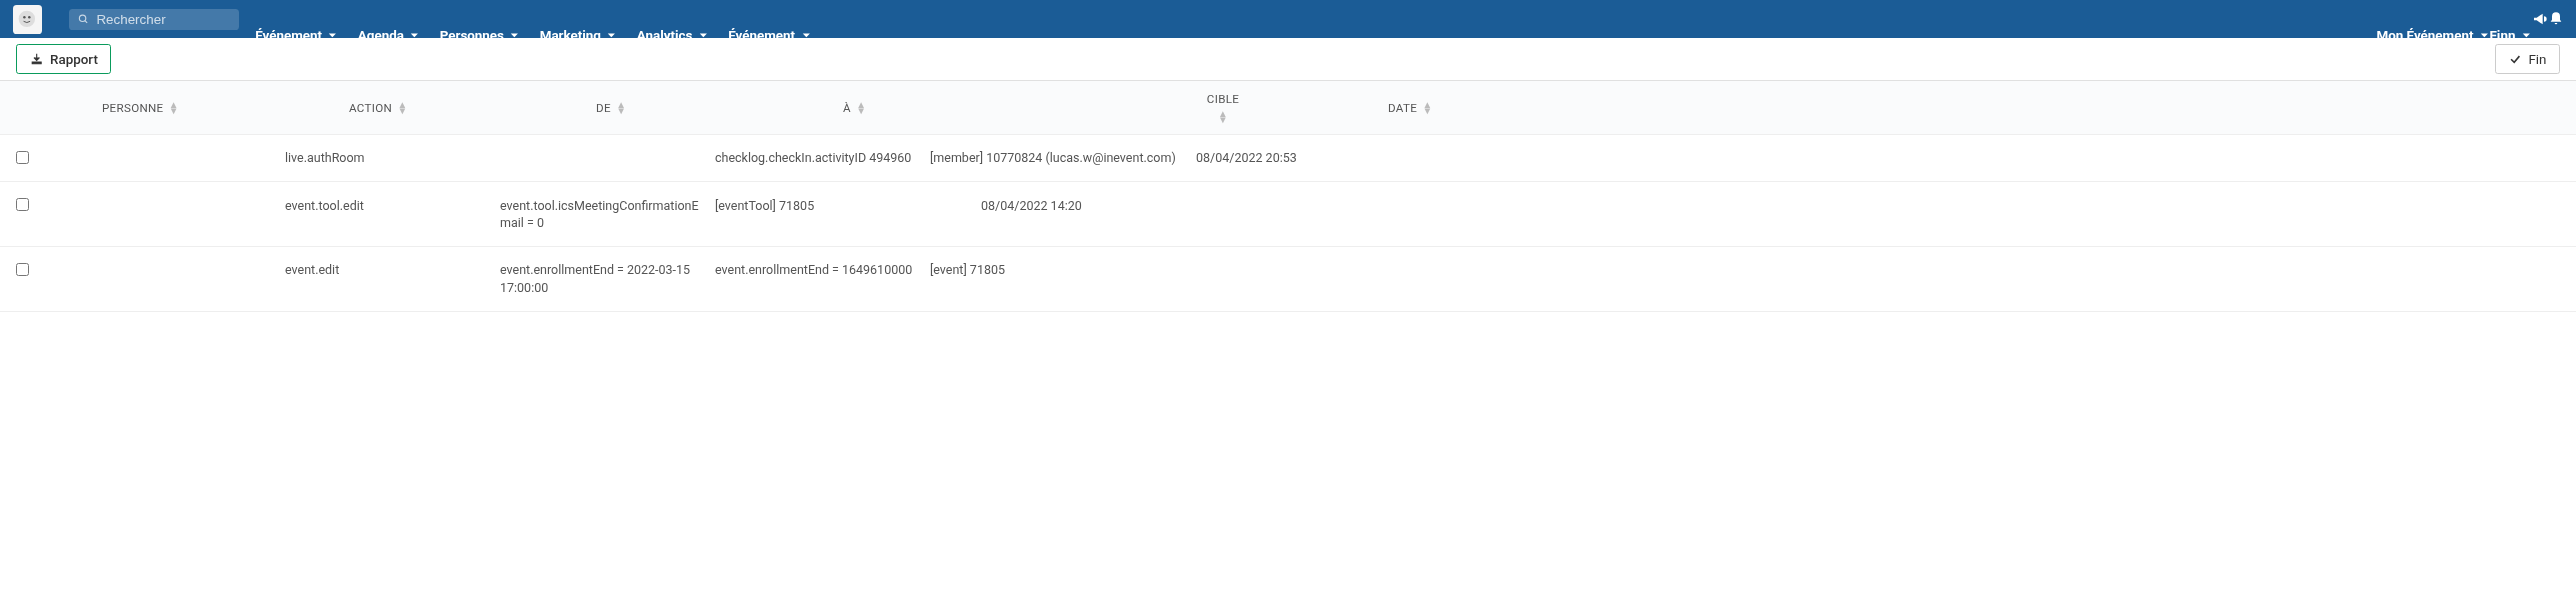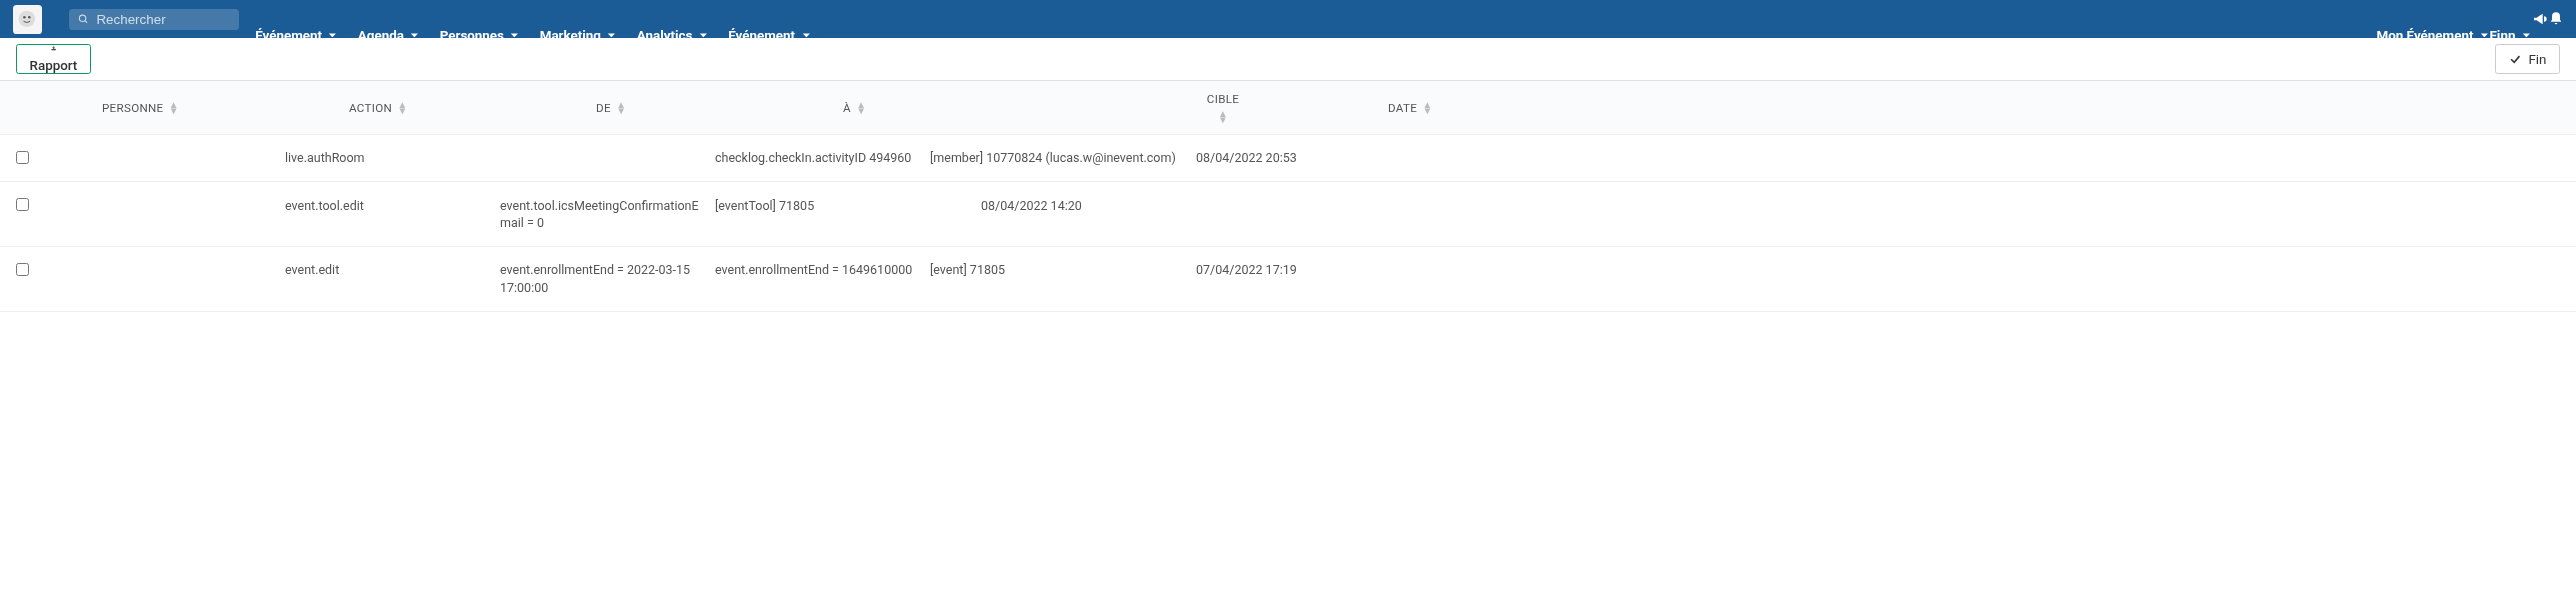--- a/index.html
+++ b/index.html
@@ -14,21 +14,21 @@
 .search-wrap input::placeholder { color:rgba(255,255,255,.75); }
 .nav-items { display:flex; gap:19.7px; }
 .nav-item { display:flex; align-items:center; gap:5.4px; cursor:pointer; font-size:13.4px; font-weight:700;margin-top:32px; }
 .nav-right { margin-left:auto; display:flex; align-items:center; }
 .nav-icon { cursor:pointer; display:flex; align-items:center; }
 .chev { width:10.7px; height:10.7px; }
 
 
 .toolbar { height:43px; border-bottom:0.9px solid #e0e0e0; display:flex; align-items:center; padding:0 16px; }
 .btn { display:inline-flex; align-items:center; gap:7.2px; height:30px; padding:0 12.5px; font-size:13.4px; cursor:pointer; border-radius:2.7px; }
-.btn-rapport { border:1.8px solid #0a9b5c; color:#333; background:#fff; font-weight:500;flex-direction:column; }
+.btn-rapport { border:1.8px solid #0a9b5c; color:#333; background:#fff; font-weight:500; }
 .btn-fin { border:0.9px solid #ccc; background:#fff; color:#333; margin-left:auto; }
 
 
 .header-row { display:flex; align-items:center; height:54px; padding:0 16px; background:#fafbfc; border-bottom:0.9px solid #eee; font-size:11.6px; color:#555; letter-spacing:0.3px;gap:32px; }
 .col-check { width:54px; }
 .col-person { width:215px; }
 .col-action { width:215px; }
 .col-de { width:215px; }
 .col-a { width:215px; }
 .col-cible { width:266px;flex-direction:column; }
@@ -185,16 +185,15 @@
       <div class="col-cible cell">[eventTool] 71805</div>
       <div class="col-date cell">08/04/2022 14:20</div>
     </div>
     <div class="data-row">
       <div class="col-check"><input type="checkbox" style=""></div>
       <div class="col-person cell"></div>
       <div class="col-action cell">event.edit</div>
       <div class="col-de cell">event.enrollmentEnd = 2022-03-15 17:00:00</div>
       <div class="col-a cell">event.enrollmentEnd = 1649610000</div>
       <div class="col-cible cell">[event] 71805</div>
-      <div class="col-date cell">07/04/2022 17:19</div>
     </div>
   </div>
 
 
 </body></html>

